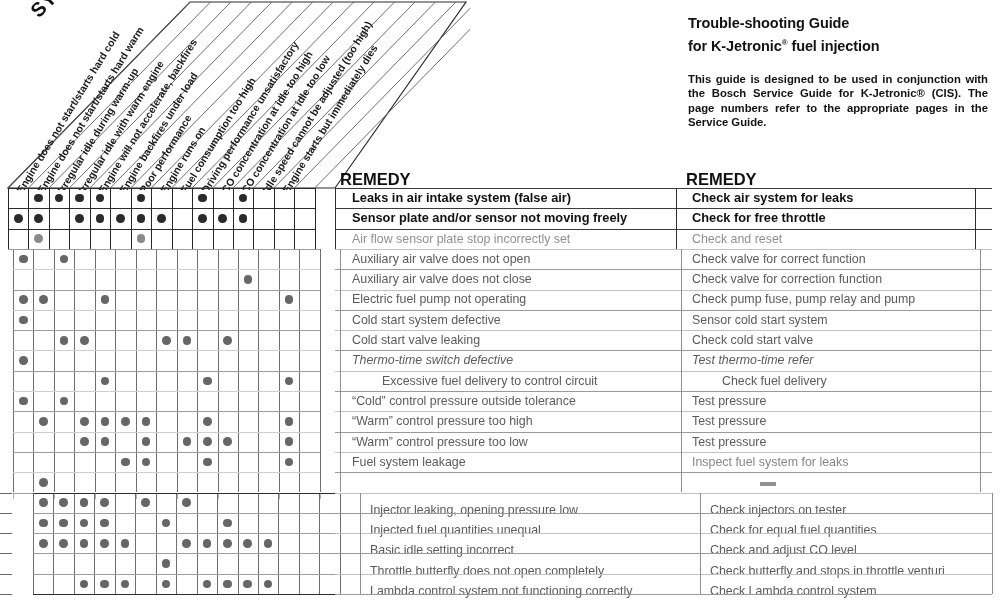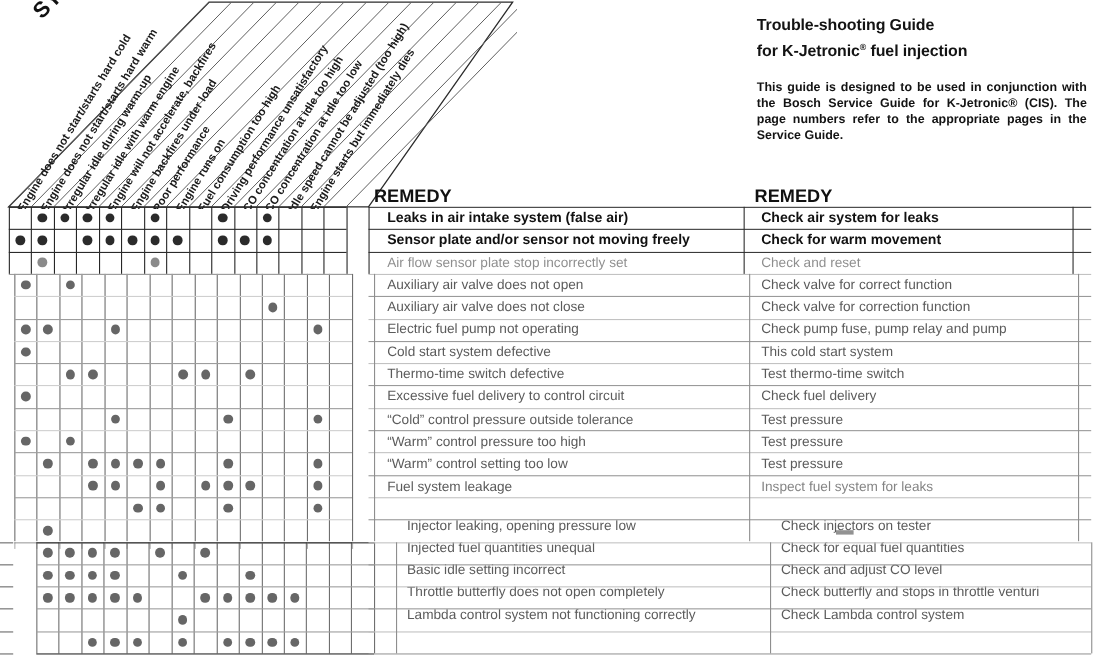--- a/index.html
+++ b/index.html
@@ -323,67 +323,71 @@
       <div class="dot md" style="left: 243.425px; top: 579.55px;"></div>
       <div class="dot md" style="left: 263.875px; top: 579.55px;"></div>
     </div>
   <div id="table">
       <div class="row strong" style="height: 20.3px;">
         <div class="celltext cause-text">Leaks in air intake system (false air)</div>
         <div class="celltext remedy-text">Check air system for leaks</div>
       </div>
       <div class="row strong" style="height: 20.3px;">
         <div class="celltext cause-text">Sensor plate and/or sensor not moving freely</div>
-        <div class="celltext remedy-text">Check for warm movement</div>
+        <div class="celltext remedy-text">Check for free throttle</div>
       </div>
       <div class="row normal" style="height: 20.3px;">
         <div class="celltext cause-text ghost">Air flow sensor plate stop incorrectly set</div>
         <div class="celltext remedy-text ghost">Check and reset</div>
       </div>
       <div class="row normal" style="height: 20.3px;">
         <div class="celltext cause-text">Auxiliary air valve does not open</div>
         <div class="celltext remedy-text">Check valve for correct function</div>
       </div>
       <div class="row normal" style="height: 20.3px;">
         <div class="celltext cause-text">Auxiliary air valve does not close</div>
         <div class="celltext remedy-text">Check valve for correction function</div>
       </div>
       <div class="row normal" style="height: 20.3px;">
         <div class="celltext cause-text">Electric fuel pump not operating</div>
         <div class="celltext remedy-text">Check pump fuse, pump relay and pump</div>
       </div>
       <div class="row normal" style="height: 20.3px;">
         <div class="celltext cause-text">Cold start system defective</div>
-        <div class="celltext remedy-text">This cold start system</div>
-      </div>
-      <div class="row normal" style="height: 20.3px;">
+        <div class="celltext remedy-text">Sensor cold start system</div>
+      </div>
+      <div class="row normal" style="height: 20.3px;">
+        <div class="celltext cause-text">Cold start valve leaking</div>
+        <div class="celltext remedy-text">Check cold start valve</div>
+      </div>
+      <div class="row normal" style="height: 20.3px; font-style: italic;">
         <div class="celltext cause-text">Thermo-time switch defective</div>
-        <div class="celltext remedy-text">Test thermo-time switch</div>
-      </div>
-      <div class="row normal" style="height: 20.3px;">
+        <div class="celltext remedy-text">Test thermo-time refer</div>
+      </div>
+      <div class="row normal" style="height: 20.3px; margin-left: 30px;">
         <div class="celltext cause-text">Excessive fuel delivery to control circuit</div>
         <div class="celltext remedy-text">Check fuel delivery</div>
       </div>
       <div class="row normal" style="height: 20.3px; text-align: center;">
         <div class="celltext cause-text">“Cold” control pressure outside tolerance</div>
         <div class="celltext remedy-text">Test pressure</div>
       </div>
       <div class="row normal" style="height: 20.3px;">
         <div class="celltext cause-text">“Warm” control pressure too high</div>
         <div class="celltext remedy-text">Test pressure</div>
       </div>
       <div class="row normal" style="height: 20.3px;">
-        <div class="celltext cause-text">“Warm” control setting too low</div>
+        <div class="celltext cause-text">“Warm” control pressure too low</div>
         <div class="celltext remedy-text">Test pressure</div>
       </div>
       <div class="row normal" style="height: 36px;">
         <div class="celltext cause-text">Fuel system leakage</div>
         <div class="celltext remedy-text ghost2">Inspect fuel system for leaks</div>
       </div>
-      <div class="row normal indent" style="height: 20.3px;">
+      <div class="row normal indent" style="height: 20.3px; margin-top: 12px;">
         <div class="celltext cause-text">Injector leaking, opening pressure low</div>
         <div class="celltext remedy-text">Check injectors on tester</div>
       </div>
       <div class="row normal indent" style="height: 20.3px;">
         <div class="celltext cause-text">Injected fuel quantities unequal</div>
         <div class="celltext remedy-text">Check for equal fuel quantities</div>
       </div>
       <div class="row normal indent" style="height: 20.3px;">
         <div class="celltext cause-text">Basic idle setting incorrect</div>
         <div class="celltext remedy-text">Check and adjust CO level</div>

